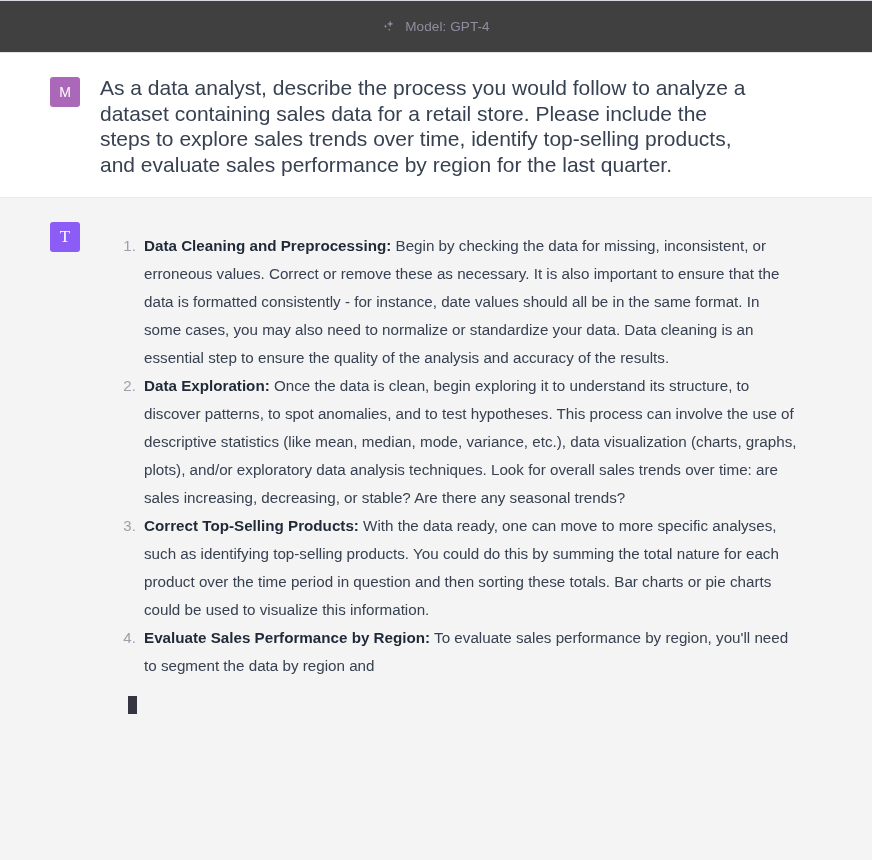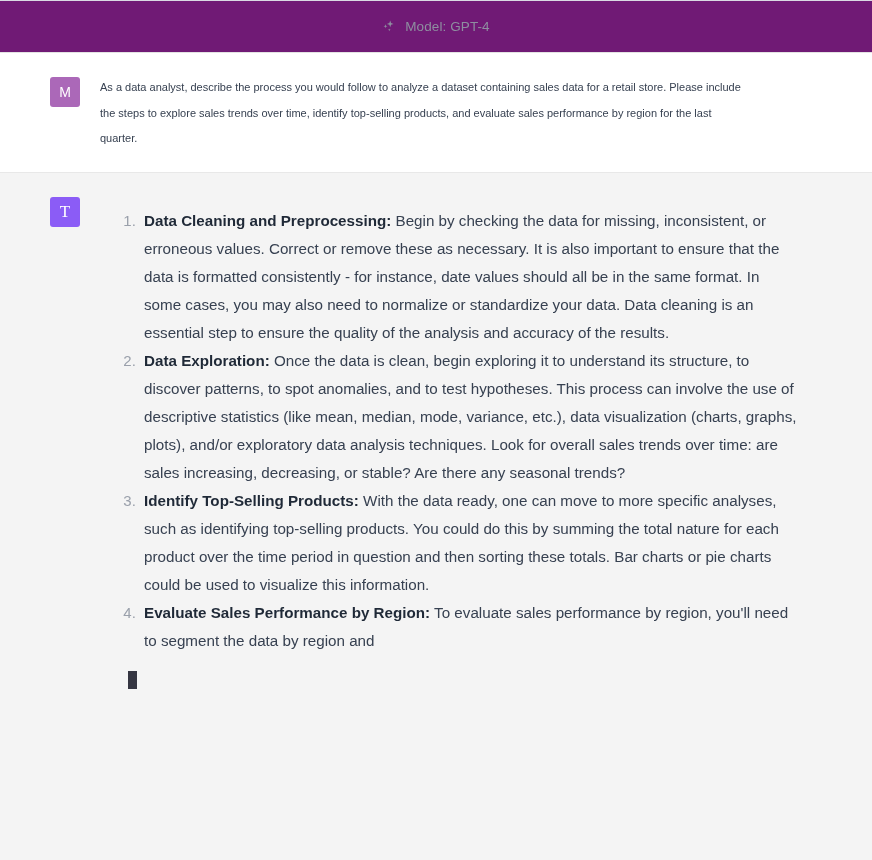--- a/index.html
+++ b/index.html
@@ -20,21 +20,21 @@
     position: relative;
     display: flex;
     flex-direction: column;
     background: #ffffff;
   }
 
   
   .model-bar {
     height: 53px;
     box-sizing: border-box;
-    background: #701a75;
+    background: #404040;
     border-top: 1px solid #d9d9e3;
     border-bottom: 1px solid #e3e3e3;
     display: flex;
     align-items: center;
     justify-content: center;
     flex: 0 0 auto;
   }
   .model-pill {
     display: flex;
     align-items: center;
@@ -113,21 +113,21 @@
   }
 
   .msg-body {
     flex: 1 1 auto;
     min-width: 0;
     color: #374151;
   }
 
   .para-user {
     margin: 0;
-    font-size: 11px;
+    font-size: 21px;
     line-height: 25.5px;
     color: #374151;
     max-width: 648px;
   }
 
   .para-assistant {
     margin: 0 0 12px 0;
     font-size: 15.2px;
     line-height: 28px;
     color: #374151;
@@ -207,21 +207,21 @@
 
 
           <ol class="steps">
             <li>
               <span class="step-title">Data Cleaning and Preprocessing:</span><span> Begin by checking the data for missing, inconsistent, or erroneous values. Correct or remove these as necessary. It is also important to ensure that the data is formatted consistently - for instance, date values should all be in the same format. In some cases, you may also need to normalize or standardize your data. Data cleaning is an essential step to ensure the quality of the analysis and accuracy of the results.</span>
             </li>
             <li>
               <span class="step-title">Data Exploration:</span><span> Once the data is clean, begin exploring it to understand its structure, to discover patterns, to spot anomalies, and to test hypotheses. This process can involve the use of descriptive statistics (like mean, median, mode, variance, etc.), data visualization (charts, graphs, plots), and/or exploratory data analysis techniques. Look for overall sales trends over time: are sales increasing, decreasing, or stable? Are there any seasonal trends?</span>
             </li>
             <li>
-              <span class="step-title">Identify Top-Selling Products:</span><span> With the data ready, one can move to more specific analyses, such as identifying top-selling products. You could do this by summing the total nature for each product over the time period in question and then sorting these totals. Bar charts or pie charts could be used to visualize this information.</span>
+              <span class="step-title">Correct Top-Selling Products:</span><span> With the data ready, one can move to more specific analyses, such as identifying top-selling products. You could do this by summing the total nature for each product over the time period in question and then sorting these totals. Bar charts or pie charts could be used to visualize this information.</span>
             </li>
             <li>
               <span class="step-title">Evaluate Sales Performance by Region:</span><span> To evaluate sales performance by region, you'll need to segment the data by region and</span>
             </li>
           </ol>
 
           <div class="caret-line">
             <span class="caret"></span>
           </div>
 

